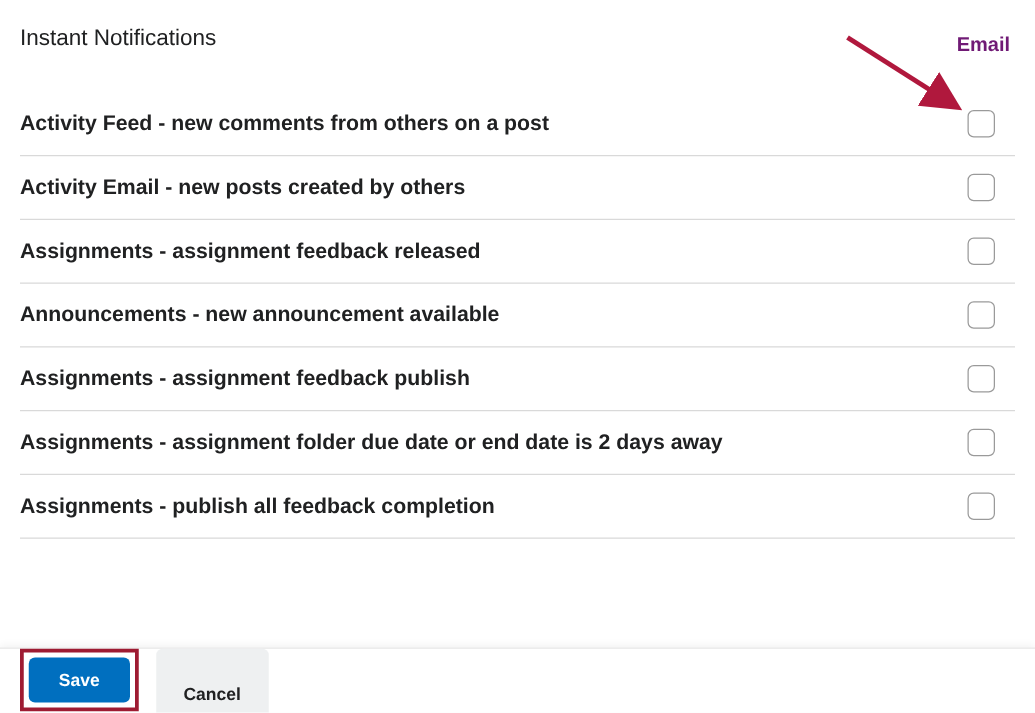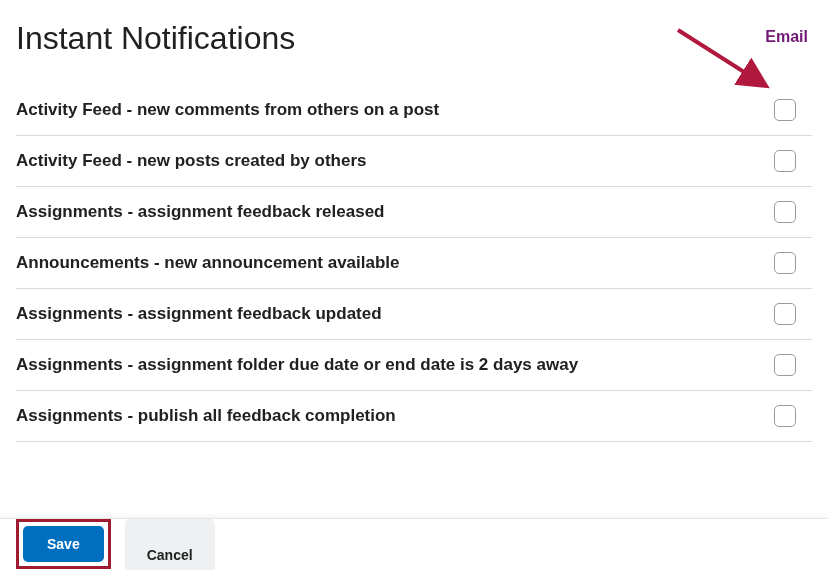--- a/index.html
+++ b/index.html
@@ -14,21 +14,21 @@
     .container {
       padding: 20px 16px 0 16px;
     }
     .header-row {
       display: flex;
       justify-content: space-between;
       align-items: flex-start;
       margin-bottom: 28px;
     }
     .page-title {
-      font-size: 32px;
+      font-size: 18px;
       font-weight: 400;
       color: #202122;
     }
     .column-header {
       font-size: 16px;
       font-weight: 700;
       color: #701a75;
       padding-right: 4px;
       margin-top: 8px;
     }
@@ -118,33 +118,33 @@
   <div class="header-row">
     <h1 class="page-title">Instant Notifications</h1>
     <div class="column-header">Email</div>
   </div>
 
   <div class="notif-row">
     <span class="notif-label">Activity Feed - new comments from others on a post</span>
     <div class="checkbox"></div>
   </div>
   <div class="notif-row">
-    <span class="notif-label">Activity Feed - new posts created by others</span>
+    <span class="notif-label">Activity Email - new posts created by others</span>
     <div class="checkbox"></div>
   </div>
   <div class="notif-row">
     <span class="notif-label">Assignments - assignment feedback released</span>
     <div class="checkbox"></div>
   </div>
   <div class="notif-row">
     <span class="notif-label">Announcements - new announcement available</span>
     <div class="checkbox"></div>
   </div>
   <div class="notif-row">
-    <span class="notif-label">Assignments - assignment feedback updated</span>
+    <span class="notif-label">Assignments - assignment feedback publish</span>
     <div class="checkbox"></div>
   </div>
   <div class="notif-row">
     <span class="notif-label">Assignments - assignment folder due date or end date is 2 days away</span>
     <div class="checkbox"></div>
   </div>
   <div class="notif-row">
     <span class="notif-label">Assignments - publish all feedback completion</span>
     <div class="checkbox"></div>
   </div>

